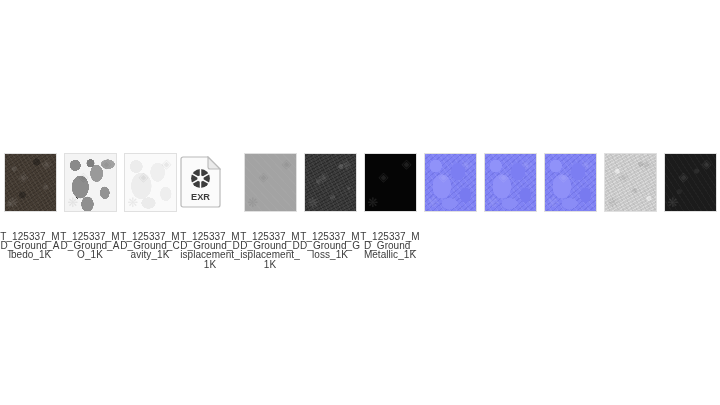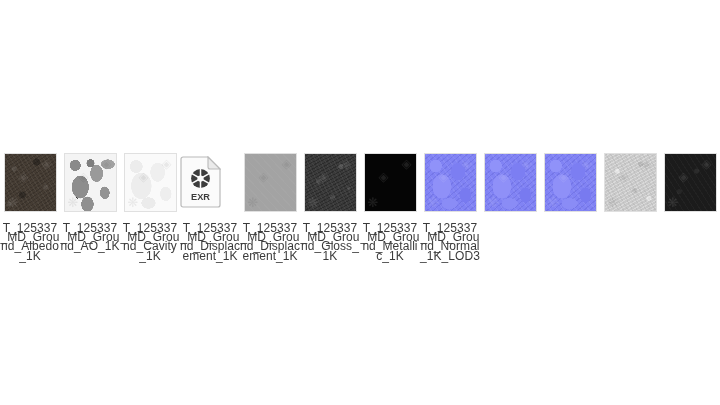--- a/index.html
+++ b/index.html
@@ -136,23 +136,23 @@
   }
 
   
   .exr-icon{
     width:63px;height:52px;
     position:relative;
   }
   .exr-icon svg{display:block;width:41px;height:52px;}
 
   .asset-label{
-    margin-top:12px;
+    margin-top:20px;
     width:60px;
-    font-size:12px;
+    font-size:10px;
     line-height:9.2px;
     color:#3b3b3b;
     text-align:center;
     word-break:break-all;
     letter-spacing:0.05px;
   }
 </style>
 </head>
 <body>
 
@@ -249,21 +249,20 @@
     </div>
     <div class="asset-item">
       <div class="thumb-wrap">
         <div class="thumb dark-wm">
           <div class="tex tex-normal"></div>
           <span class="wm d1">◈</span>
           <span class="wm d2">❋</span>
           <span class="wm d3">◈</span>
         </div>
       </div>
-      <div class="asset-label">T_125337_MD_Ground_Normal_1K_LOD3</div>
     </div>
     <div class="asset-item">
       <div class="thumb-wrap">
         <div class="thumb dark-wm">
           <div class="tex tex-normal"></div>
           <span class="wm d1">◈</span>
           <span class="wm d2">❋</span>
           <span class="wm d3">◈</span>
         </div>
       </div>

